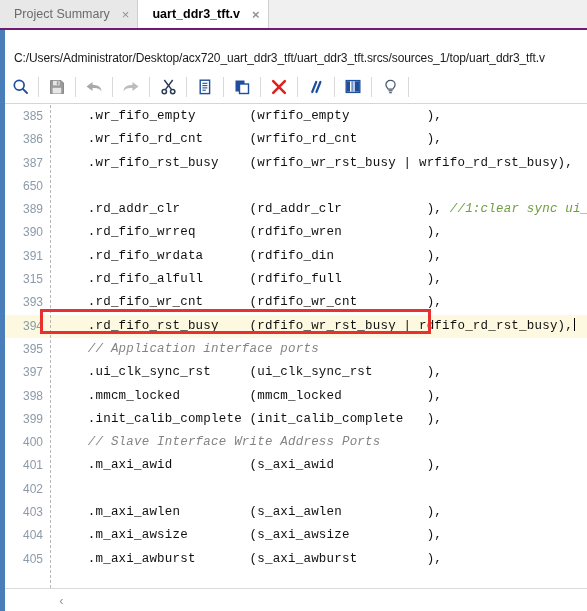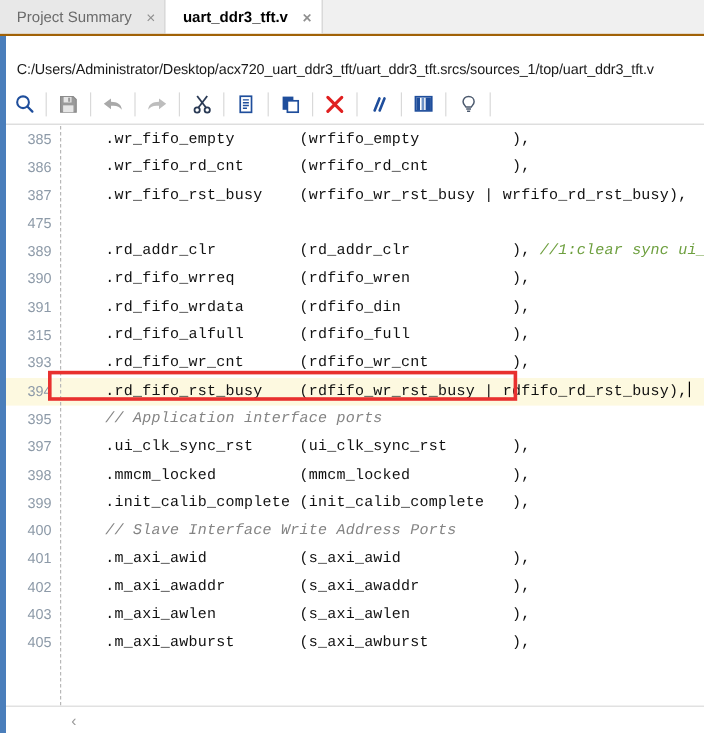--- a/index.html
+++ b/index.html
@@ -25,21 +25,21 @@
     width: 5px;
     height: 581px;
     background: #4a7ebb;
   }
 
   
   #tab-strip {
     position: relative;
     height: 30px;
     background: #f0f0f0;
-    border-bottom: 2px solid #a16207;
+    border-bottom: 2px solid #701a75;
     display: flex;
     align-items: stretch;
     box-sizing: border-box;
   }
   .tab {
     display: flex;
     align-items: center;
     padding: 0 8px 0 14px;
     box-sizing: border-box;
     cursor: default;
@@ -359,35 +359,36 @@
 
   <div class="tool-sep"></div>
 </div>
 
 <div id="editor">
   <div id="gutter-line"></div>
   <div id="code-rows">
       <div class="code-row"><span class="lineno">385</span><span class="code-text">    .wr_fifo_empty       (wrfifo_empty          ),</span></div>
       <div class="code-row"><span class="lineno">386</span><span class="code-text">    .wr_fifo_rd_cnt      (wrfifo_rd_cnt         ),</span></div>
       <div class="code-row"><span class="lineno">387</span><span class="code-text">    .wr_fifo_rst_busy    (wrfifo_wr_rst_busy | wrfifo_rd_rst_busy),</span></div>
-      <div class="code-row"><span class="lineno">475</span><span class="code-text"></span></div>
+      <div class="code-row"><span class="lineno">650</span><span class="code-text"></span></div>
       <div class="code-row"><span class="lineno">389</span><span class="code-text">    .rd_addr_clr         (rd_addr_clr           ), <span class="cmt-green">//1:clear sync ui_clk</span></span></div>
       <div class="code-row"><span class="lineno">390</span><span class="code-text">    .rd_fifo_wrreq       (rdfifo_wren           ),</span></div>
       <div class="code-row"><span class="lineno">391</span><span class="code-text">    .rd_fifo_wrdata      (rdfifo_din            ),</span></div>
       <div class="code-row"><span class="lineno">315</span><span class="code-text">    .rd_fifo_alfull      (rdfifo_full           ),</span></div>
       <div class="code-row"><span class="lineno">393</span><span class="code-text">    .rd_fifo_wr_cnt      (rdfifo_wr_cnt         ),</span></div>
       <div class="code-row hl"><span class="lineno">394</span><span class="code-text">    .rd_fifo_rst_busy    (rdfifo_wr_rst_busy | rdfifo_rd_rst_busy),<span class="caret"></span></span></div>
       <div class="code-row"><span class="lineno">395</span><span class="code-text"><span class="cmt">    // Application interface ports</span></span></div>
       <div class="code-row"><span class="lineno">397</span><span class="code-text">    .ui_clk_sync_rst     (ui_clk_sync_rst       ),</span></div>
       <div class="code-row"><span class="lineno">398</span><span class="code-text">    .mmcm_locked         (mmcm_locked           ),</span></div>
       <div class="code-row"><span class="lineno">399</span><span class="code-text">    .init_calib_complete (init_calib_complete   ),</span></div>
       <div class="code-row"><span class="lineno">400</span><span class="code-text"><span class="cmt">    // Slave Interface Write Address Ports</span></span></div>
       <div class="code-row"><span class="lineno">401</span><span class="code-text">    .m_axi_awid          (s_axi_awid            ),</span></div>
-      <div class="code-row"><span class="lineno">402</span><span class="code-text">    .m_axi_awaddr        (s_axi_awaddr          ),</span></div>
+      <div class="code-row"><span class="lineno">402</span></div>
       <div class="code-row"><span class="lineno">403</span><span class="code-text">    .m_axi_awlen         (s_axi_awlen           ),</span></div>
+      <div class="code-row"><span class="lineno">404</span><span class="code-text">    .m_axi_awsize        (s_axi_awsize          ),</span></div>
       <div class="code-row"><span class="lineno">405</span><span class="code-text">    .m_axi_awburst       (s_axi_awburst         ),</span></div>
     </div>
 </div>
 
 <div id="red-box"></div>
 
 <div id="hscroll">
   <div id="hscroll-left-arrow">‹</div>
   <div id="hscroll-track"></div>
 </div>

